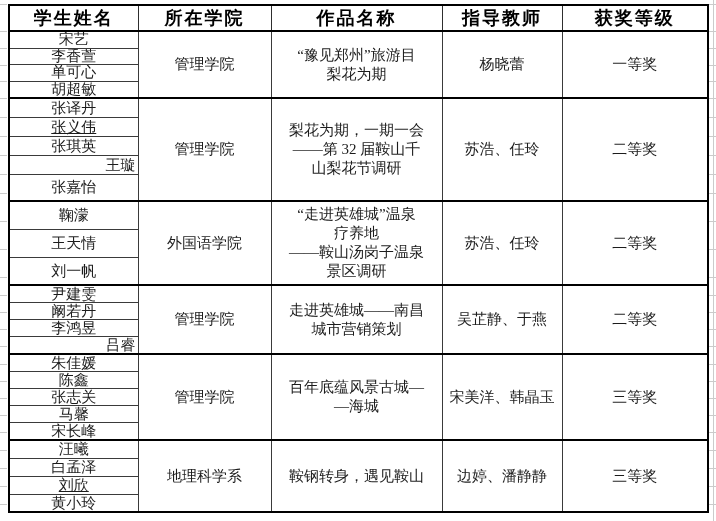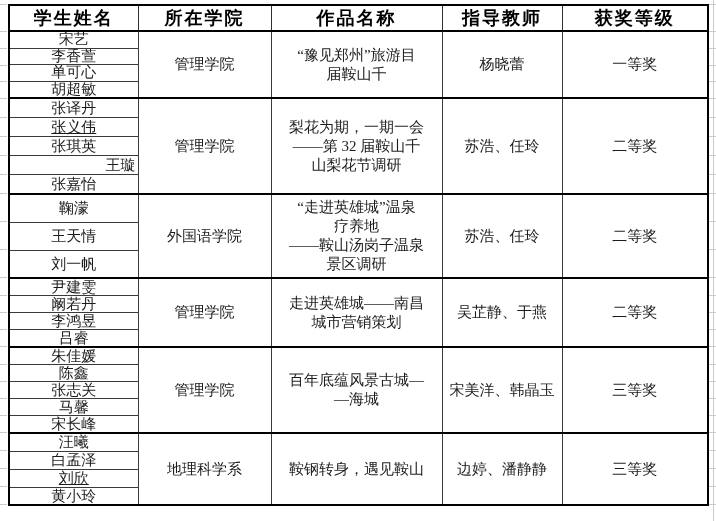--- a/index.html
+++ b/index.html
@@ -51,21 +51,21 @@
           <th>指导教师</th>
           <th>获奖等级</th>
         </tr>
     </thead>
     <tbody>
         <tr class="group-first">
           <td class="name" style="height: 15.5px; line-height: 15.5px;">宋艺</td>
           <td class="college" rowspan="4">管理学院</td>
           <td class="work" rowspan="4">
             <div>“豫见郑州”旅游目</div>
-            <div>届鞍山千</div>
+            <div>梨花为期</div>
           </td>
           <td class="advisor" rowspan="4">杨晓蕾</td>
           <td class="award" rowspan="4">一等奖</td>
         </tr>
         <tr>
           <td class="name" style="height: 15.5px; line-height: 15.5px;">李香萱</td>
         </tr>
         <tr>
           <td class="name" style="height: 15.5px; line-height: 15.5px;">单可心</td>
         </tr>
@@ -86,21 +86,21 @@
         <tr>
           <td class="name" style="height: 19px; line-height: 16px; text-decoration: underline;">张义伟</td>
         </tr>
         <tr>
           <td class="name" style="height: 19px; line-height: 16px;">张琪英</td>
         </tr>
         <tr>
           <td class="name" style="height: 19px; line-height: 16px; text-align: right;">王璇</td>
         </tr>
         <tr>
-          <td class="name" style="height: 20px; line-height: 16px;">张嘉怡</td>
+          <td class="name" style="height: 27px; line-height: 16px;">张嘉怡</td>
         </tr>
         <tr class="group-first">
           <td class="name" style="height: 28px; line-height: 16px;">鞠濛</td>
           <td class="college" rowspan="3">外国语学院</td>
           <td class="work" rowspan="3">
             <div>“走进英雄城”温泉</div>
             <div>疗养地</div>
             <div>——鞍山汤岗子温泉</div>
             <div>景区调研</div>
           </td>
@@ -123,21 +123,21 @@
           <td class="advisor" rowspan="4">吴芷静、于燕</td>
           <td class="award" rowspan="4">二等奖</td>
         </tr>
         <tr>
           <td class="name" style="height: 16px; line-height: 16px; margin-left: 47px;">阚若丹</td>
         </tr>
         <tr>
           <td class="name" style="height: 16px; line-height: 16px;">李鸿昱</td>
         </tr>
         <tr>
-          <td class="name" style="height: 16px; line-height: 16px;">吕睿</td>
+          <td class="name" style="height: 16px; line-height: 16px; text-align: right;">吕睿</td>
         </tr>
         <tr class="group-first">
           <td class="name" style="height: 16px; line-height: 16px;">朱佳媛</td>
           <td class="college" rowspan="5">管理学院</td>
           <td class="work" rowspan="5">
             <div>百年底蕴风景古城—</div>
             <div>—海城</div>
           </td>
           <td class="advisor" rowspan="5">宋美洋、韩晶玉</td>
           <td class="award" rowspan="5">三等奖</td>

